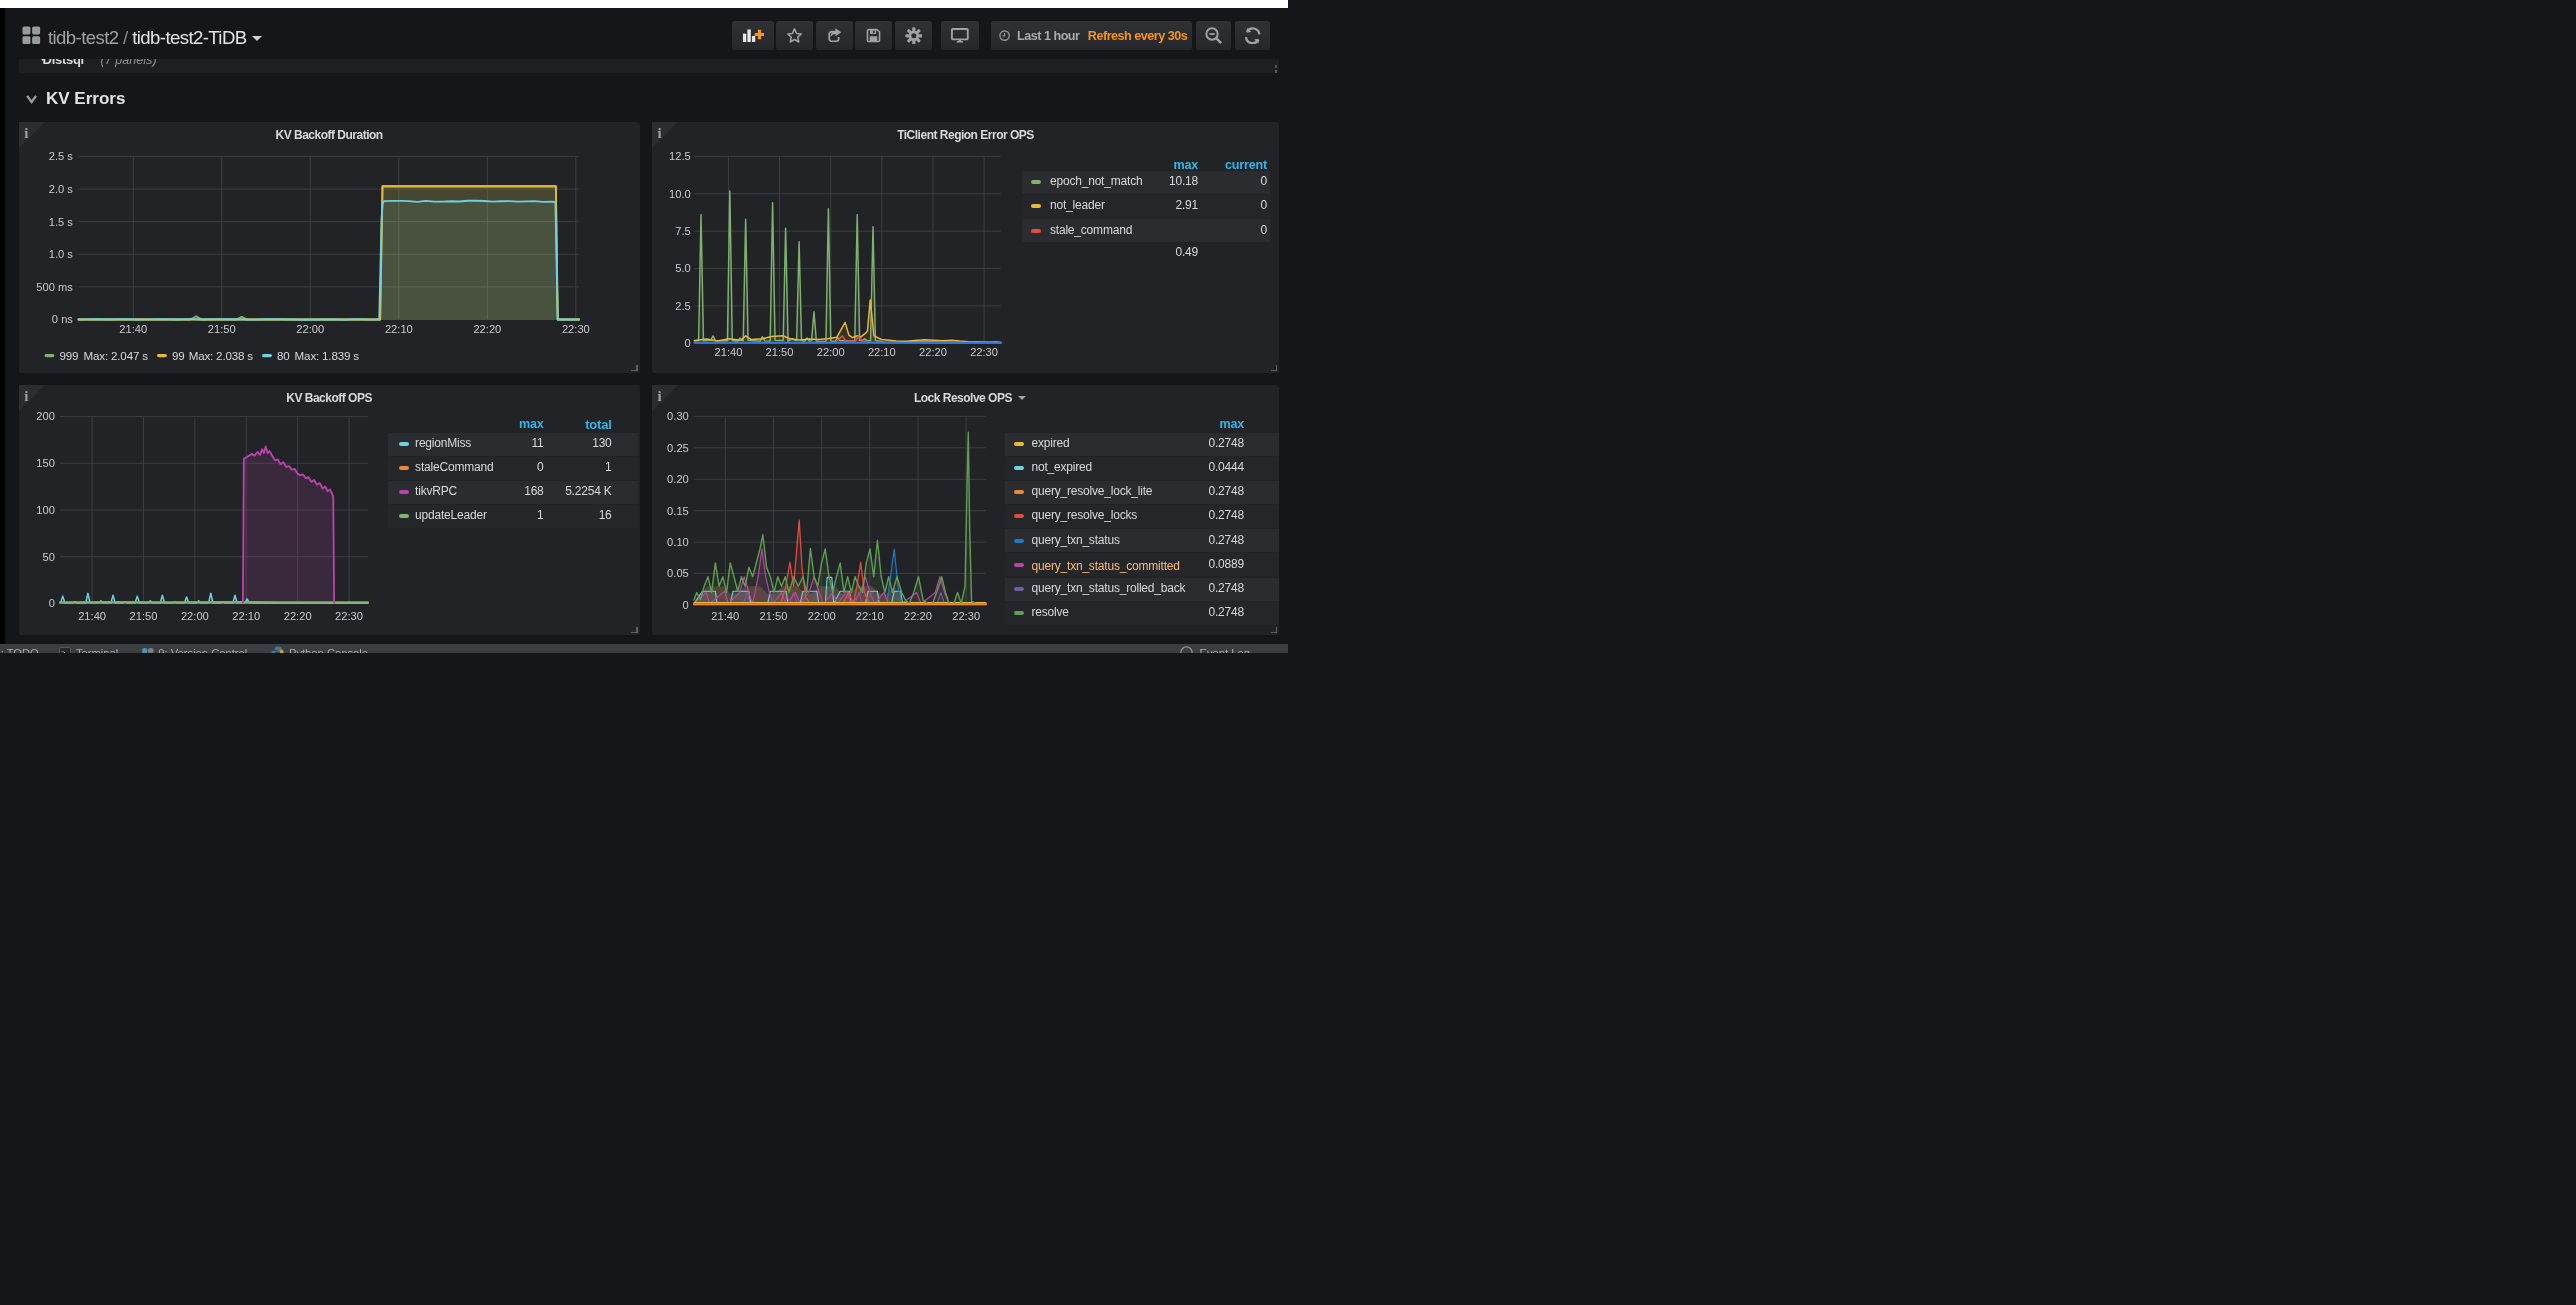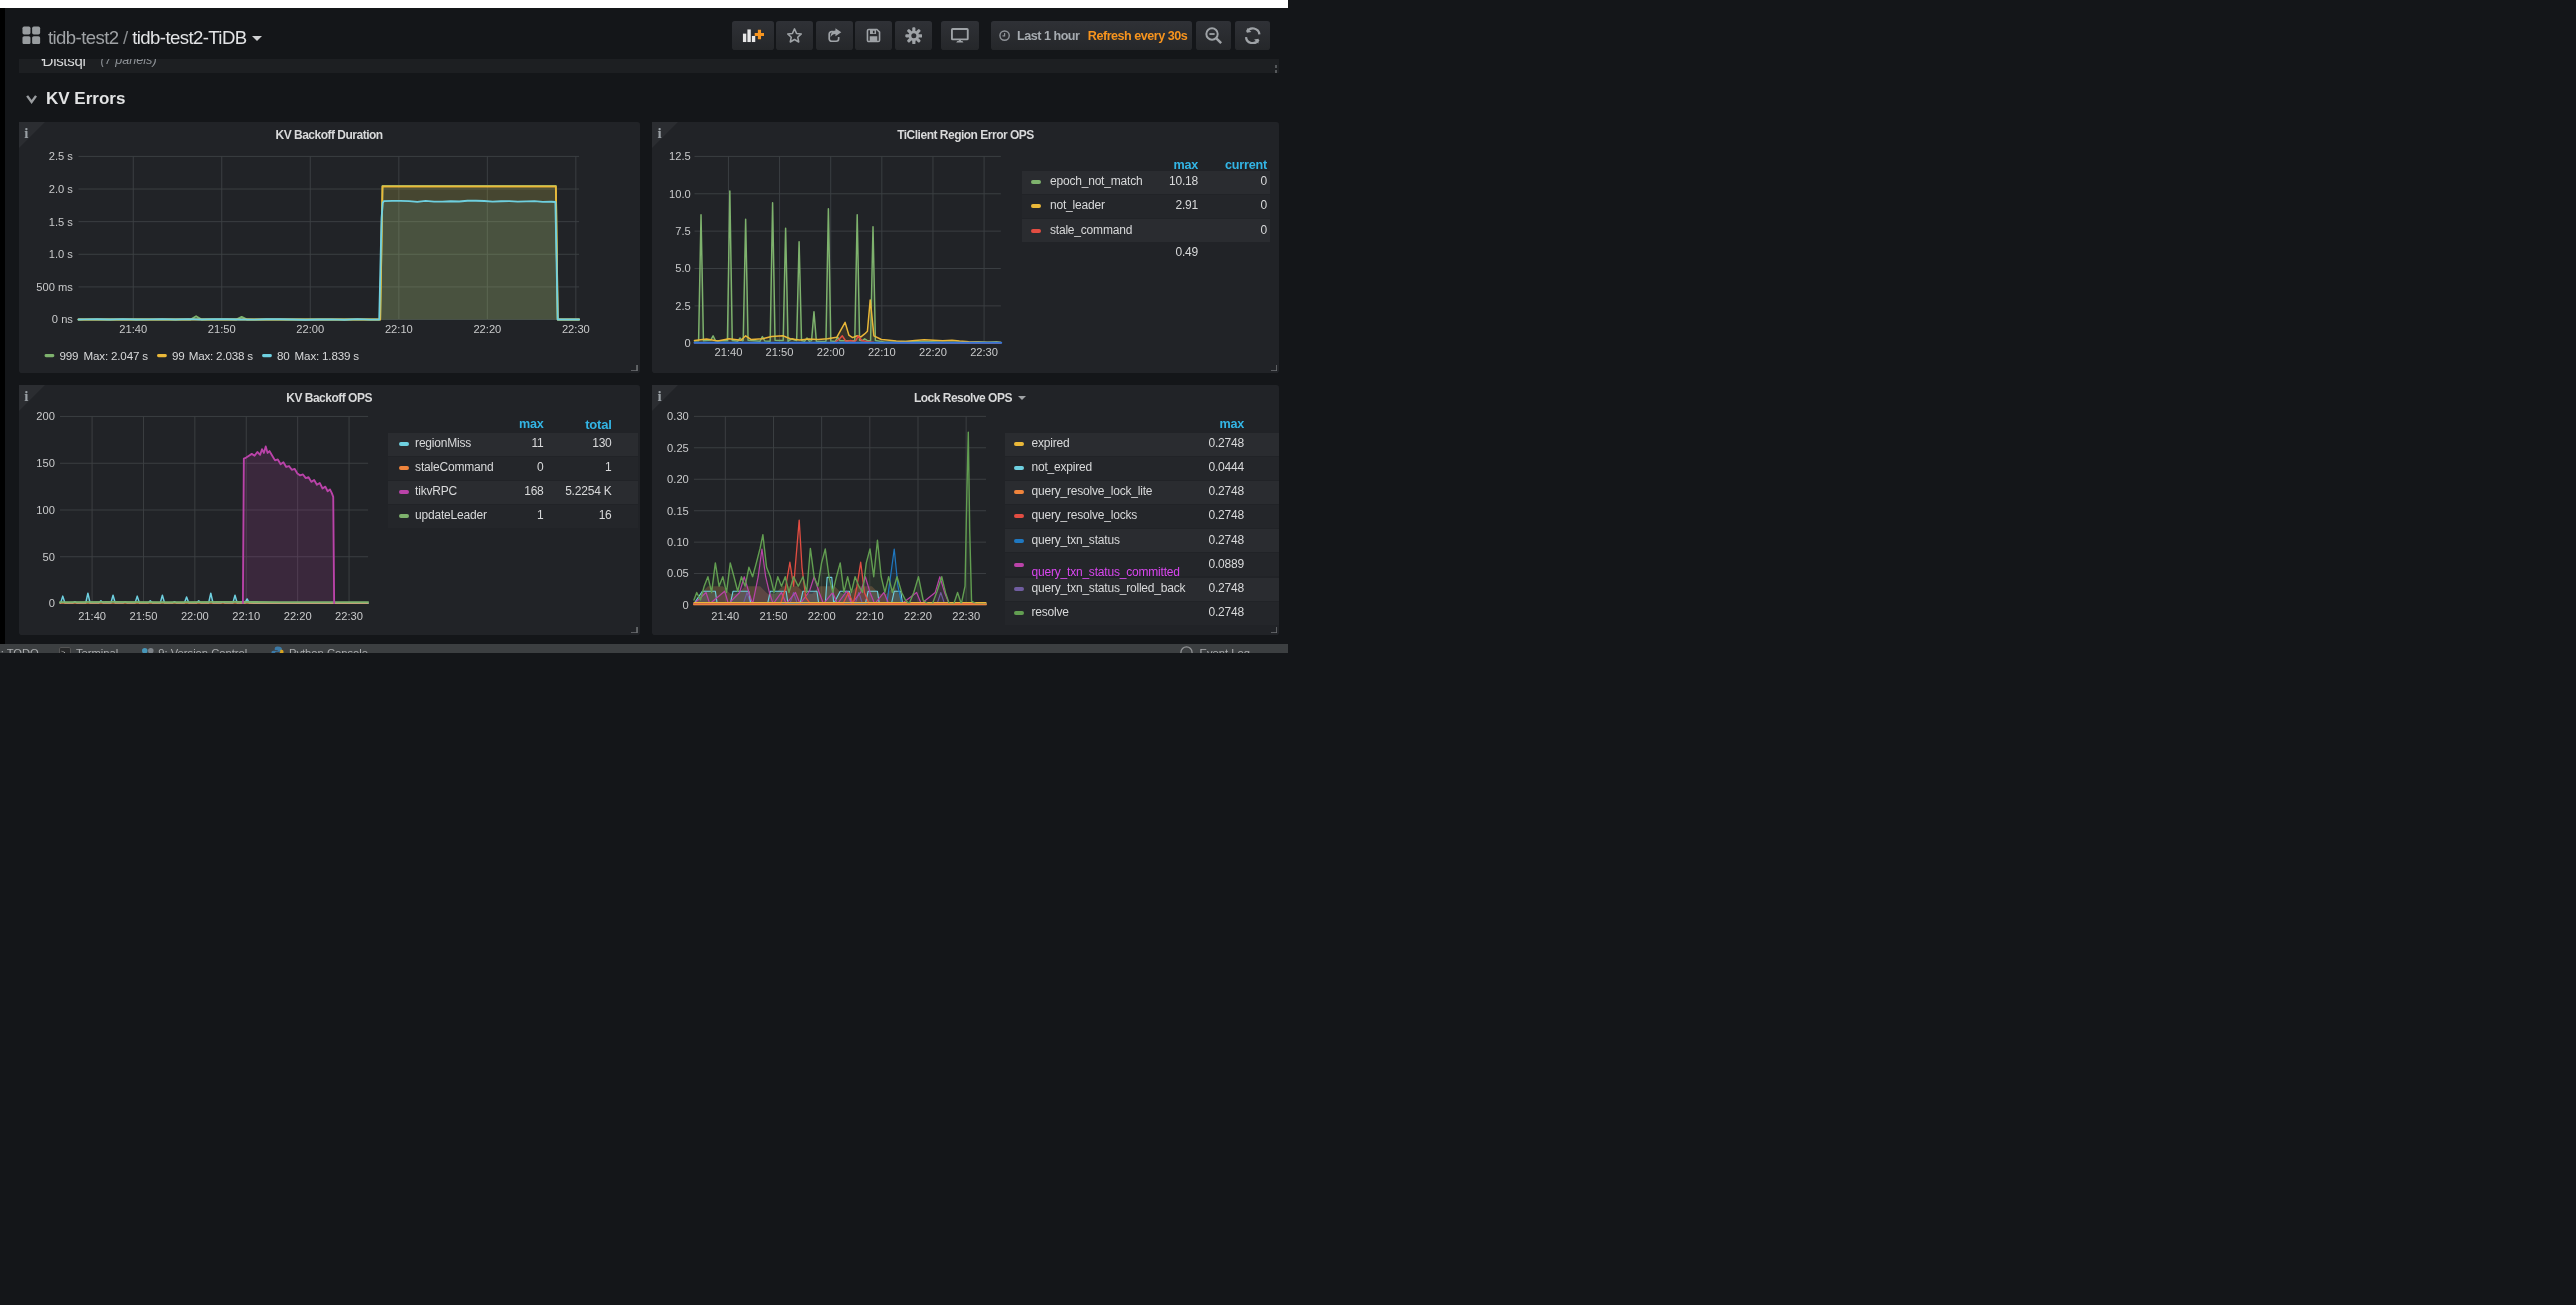--- a/index.html
+++ b/index.html
@@ -90,21 +90,21 @@
 <div style="position:absolute;left:1235px;top:21px;width:35px;height:29px;background:linear-gradient(#2f3136,#25272a);border-radius:2.8px;display:flex;align-items:center;justify-content:center;">
     <svg width="19.6" height="17.7" viewBox="0 0 21 19">
 <path d="M17.6 8 A7.2 7.2 0 0 0 4.1 5.2" fill="none" stroke="#9fa3a7" stroke-width="2.4"></path>
 <path d="M4.3 1.2 L4 6.3 L9 5.5 Z" fill="#9fa3a7"></path>
 <path d="M3.2 10.8 A7.2 7.2 0 0 0 16.7 13.6" fill="none" stroke="#9fa3a7" stroke-width="2.4"></path>
 <path d="M16.5 17.6 L16.8 12.5 L11.9 13.3 Z" fill="#9fa3a7"></path>
     </svg>
   </div>
 
 <div class="abs" style="left:18.6px;top:59px;width:1260px;height:14.4px;background:#1d1f22;overflow:hidden;">
-  <div style="position:absolute;left:24px;top:-7px;font-size:15px;font-weight:normal;letter-spacing:-0.3px;color:#d8d9da;">Distsql</div>
+  <div style="position:absolute;left:24px;top:-7px;font-size:13px;font-weight:bold;letter-spacing:-0.3px;color:#d8d9da;">Distsql</div>
   <div style="position:absolute;left:82px;top:-6px;font-size:12.6px;font-style:italic;color:#8e9297;">(7 panels)</div>
   <svg style="position:absolute;left:22px;top:-5.6px" width="8.4" height="8.4" viewBox="0 0 9 9">
       <path d="M1 8 L8 1" stroke="#d8d9da" stroke-width="2" fill="none"></path>
     </svg>
   <div style="position:absolute;left:1256px;top:6px;width:7.5px;height:10.2px;">
     <div style="position:absolute;left:0;top:0;width:2.8px;height:2.8px;background:#55585b;"></div>
 
     <div style="position:absolute;left:0;top:5.1px;width:2.8px;height:2.8px;background:#55585b;"></div>
 
   </div>
@@ -363,21 +363,21 @@
       <div style="position:absolute;top:88px;left:0;width:274px;height:22.6px;background:rgba(255,255,255,0.016);"></div>
       <div style="position:absolute;top:97px;left:8.8px;width:10.2px;height:4.1px;border-radius:1.9px;background:#E24D42;"></div>
       <div style="position:absolute;top:91px;left:26.5px;font-size:12px;letter-spacing:-0.2px;color:#d8d9da;white-space:nowrap;">query_resolve_locks</div>
       <div style="position:absolute;top:91px;left:0;width:239px;text-align:right;font-size:12px;letter-spacing:-0.2px;color:#d8d9da;">0.2748</div>
       <div style="position:absolute;top:112px;left:0;width:274px;height:22.6px;background:rgba(255,255,255,0.045);"></div>
       <div style="position:absolute;top:122px;left:8.8px;width:10.2px;height:4.1px;border-radius:1.9px;background:#1F78C1;"></div>
       <div style="position:absolute;top:116px;left:26.5px;font-size:12px;letter-spacing:-0.2px;color:#d8d9da;white-space:nowrap;">query_txn_status</div>
       <div style="position:absolute;top:116px;left:0;width:239px;text-align:right;font-size:12px;letter-spacing:-0.2px;color:#d8d9da;">0.2748</div>
       <div style="position:absolute;top:136px;left:0;width:274px;height:22.6px;background:rgba(255,255,255,0.016);"></div>
       <div style="position:absolute;top:146px;left:8.8px;width:10.2px;height:4.1px;border-radius:1.9px;background:#BA43A9;"></div>
-      <div style="position:absolute;top:148px;left:26.5px;font-size:12px;letter-spacing:-0.2px;color:#d946ef;white-space:nowrap;">query_txn_status_committed</div>
+      <div style="position:absolute;top:142px;left:26.5px;font-size:12px;letter-spacing:-0.2px;color:#fdba74;white-space:nowrap;">query_txn_status_committed</div>
       <div style="position:absolute;top:140px;left:0;width:239px;text-align:right;font-size:12px;letter-spacing:-0.2px;color:#d8d9da;">0.0889</div>
       <div style="position:absolute;top:161px;left:0;width:274px;height:22.6px;background:rgba(255,255,255,0.045);"></div>
       <div style="position:absolute;top:170px;left:8.8px;width:10.2px;height:4.1px;border-radius:1.9px;background:#705DA0;"></div>
       <div style="position:absolute;top:164px;left:26.5px;font-size:12px;letter-spacing:-0.2px;color:#d8d9da;white-space:nowrap;">query_txn_status_rolled_back</div>
       <div style="position:absolute;top:164px;left:0;width:239px;text-align:right;font-size:12px;letter-spacing:-0.2px;color:#d8d9da;">0.2748</div>
       <div style="position:absolute;top:185px;left:0;width:274px;height:22.6px;background:rgba(255,255,255,0.016);"></div>
       <div style="position:absolute;top:194px;left:8.8px;width:10.2px;height:4.1px;border-radius:1.9px;background:#629E51;"></div>
       <div style="position:absolute;top:188px;left:26.5px;font-size:12px;letter-spacing:-0.2px;color:#d8d9da;white-space:nowrap;">resolve</div>
       <div style="position:absolute;top:188px;left:0;width:239px;text-align:right;font-size:12px;letter-spacing:-0.2px;color:#d8d9da;">0.2748</div>
     </div>

